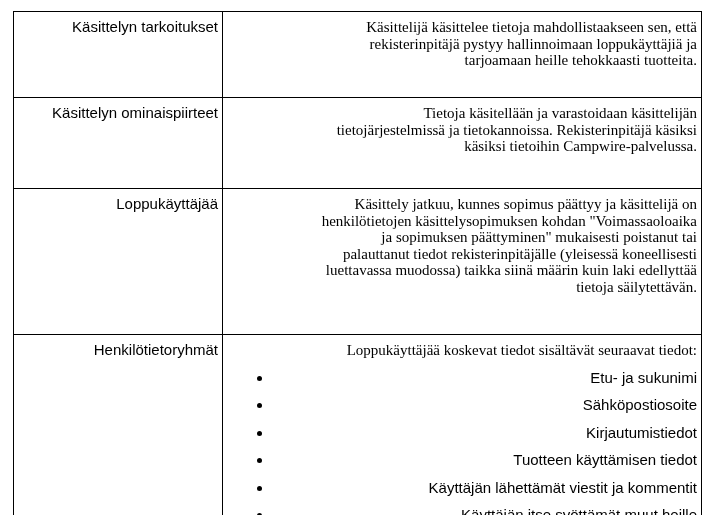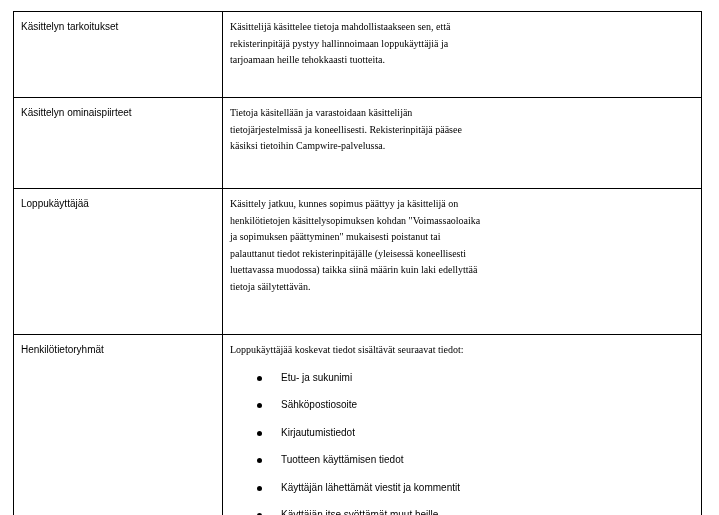--- a/index.html
+++ b/index.html
@@ -24,24 +24,25 @@
     position: absolute;
     left: 13px;
     top: 11px;
     width: 688px;
     border-collapse: collapse;
     table-layout: fixed;
   }
   table.dpa td {
     border: 1px solid #000000;
     vertical-align: top;
-    font-size: 10px;
+    font-size: 15px;
     line-height: 16.5px;
     color: #000000;
     padding: 7px 4px 6px 7px;
+    text-align: right;
   }
   td.value-cell { padding-left: 9px; }
   tr.h0 td { height: 72px; }
   tr.h1 td { height: 77px; margin-top: 24px; }
   tr.h2 td { height: 132px; }
   tr.h3 td { height: 154px; }
   tr.h4 td { height: 55px; }
   .wrap-text { white-space: pre-line; font-family: Liberation Serif, serif; }
   ul.bullets {
     margin: 0;
@@ -83,21 +84,21 @@
 rekisterinpitäjä pystyy hallinnoimaan loppukäyttäjiä ja
 tarjoamaan heille tehokkaasti tuotteita.</div>
         </td>
       </tr>
       <tr class="h1">
         <td class="label-cell">
           <span>Käsittelyn ominaispiirteet</span>
         </td>
         <td class="value-cell">
           <div class="wrap-text">Tietoja käsitellään ja varastoidaan käsittelijän
-tietojärjestelmissä ja koneellisesti. Rekisterinpitäjä pääsee
+tietojärjestelmissä ja tietokannoissa. Rekisterinpitäjä käsiksi
 käsiksi tietoihin Campwire-palvelussa.</div>
         </td>
       </tr>
       <tr class="h2">
         <td class="label-cell">
           <span>Loppukäyttäjää</span>
         </td>
         <td class="value-cell">
           <div class="wrap-text">Käsittely jatkuu, kunnes sopimus päättyy ja käsittelijä on
 henkilötietojen käsittelysopimuksen kohdan "Voimassaoloaika

